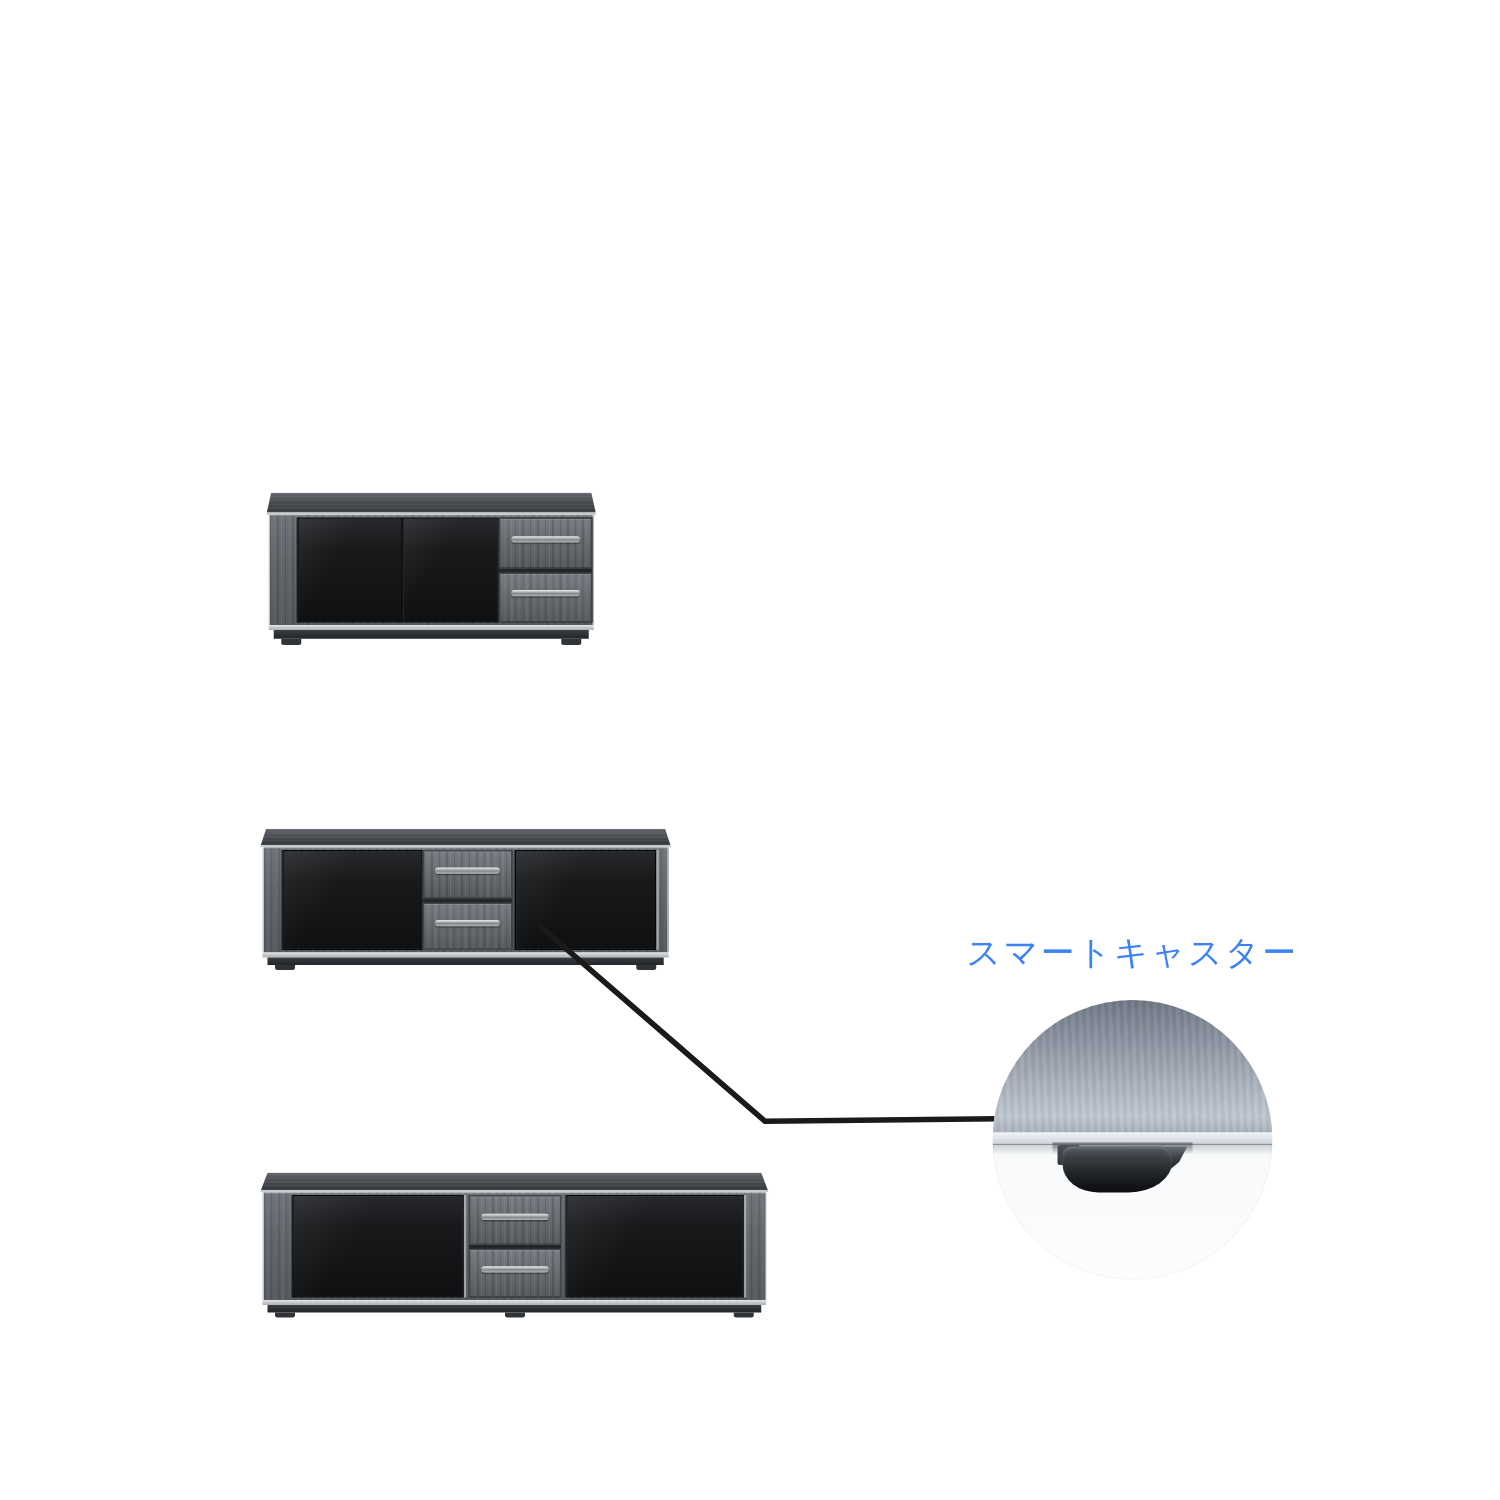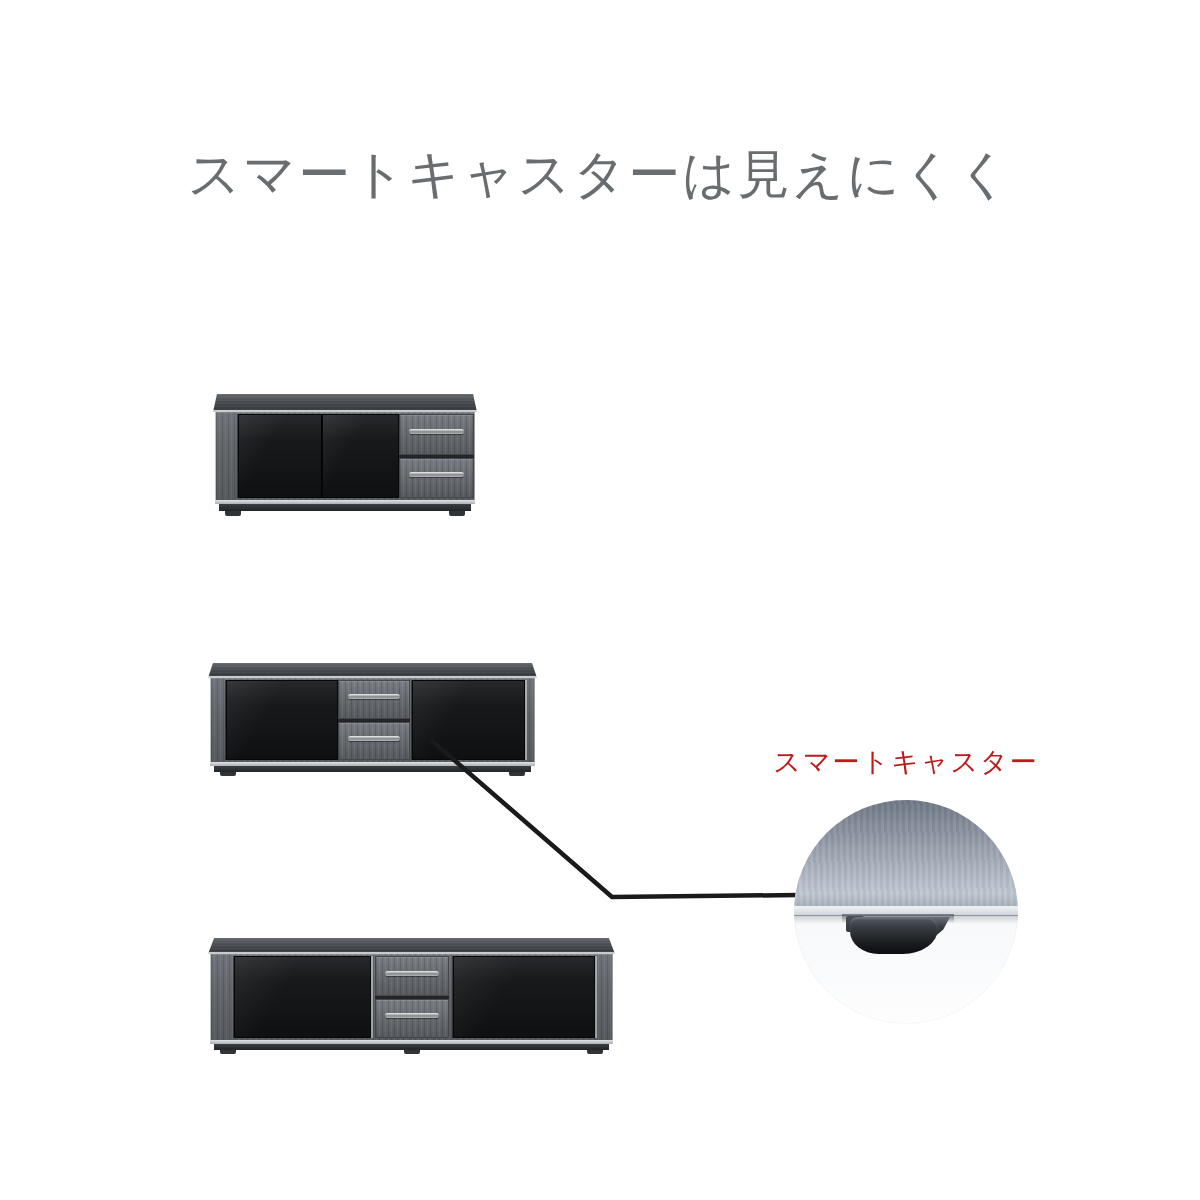--- a/index.html
+++ b/index.html
@@ -79,21 +79,21 @@
   .cab-c .drawer-stack{left:164px;width:74px;}
   .cab-c .door.d2{left:242px;width:140px;}
   .cab-c .cab-base{top:102px;}
   .cab-c .cab-plinth{top:106px;height:6px;}
   .cab-c .cab-foot{top:112px;height:4px;}
 
   .foot-l{left:10px;} .foot-r{right:10px;} .foot-c{left:calc(50% - 8px);}
 
   
   .caster-label{position:absolute;left:770px;top:744px;width:272px;text-align:center;
-      color:#b91c1c;font-size:27px;line-height:36px;letter-spacing:2px;}
+      color:#3b82f6;font-size:27px;line-height:36px;letter-spacing:2px;}
   .caster-circle{position:absolute;left:794px;top:800px;width:224px;height:224px;border-radius:50%;
       overflow:hidden;background:linear-gradient(180deg,#eef0f3 0%,#f7f9fa 55%,#fdfdfe 100%);
       box-shadow:inset 0 0 0 1px rgba(120,128,138,.06);}
   .metal-panel{position:absolute;left:0;right:0;top:0;height:106px;
       background:
         repeating-linear-gradient(88deg, rgba(255,255,255,.05) 0 3px, rgba(0,0,0,.04) 3px 6px),
         linear-gradient(180deg,#6f7885 0%,#8d95a2 32%,#a9b1bd 62%,#bfc7d1 88%,#aab2bd 100%);}
   .panel-edge{position:absolute;left:0;right:0;top:106px;height:9px;
       background:linear-gradient(180deg,#f0f3f6 0%,#dde2e7 60%,#cdd3d9 100%);
       border-bottom:1px solid #8d939b;}
@@ -112,21 +112,20 @@
       border-radius:10px 16px 55% 45% / 10px 16px 95% 85%;
       background:linear-gradient(180deg,#565c64 0%,#3a3f45 25%,#24272b 55%,#121417 85%,#0d0f11 100%);
       box-shadow:inset 0 2px 2px rgba(255,255,255,.15);}
 </style>
 </head>
 <body>
 
 <div class="stage">
 
   <div class="heading">
-    <div>スマートキャスターは見えにくく</div>
   </div>
 
   <figure class="cabinet cab-a">
     <div class="cab-top"></div>
     <div class="cab-body">
       <div class="door d1"></div>
       <div class="door d2"></div>
       <div class="drawer-stack">
         <div class="drawer">
             <span class="handle"></span>

